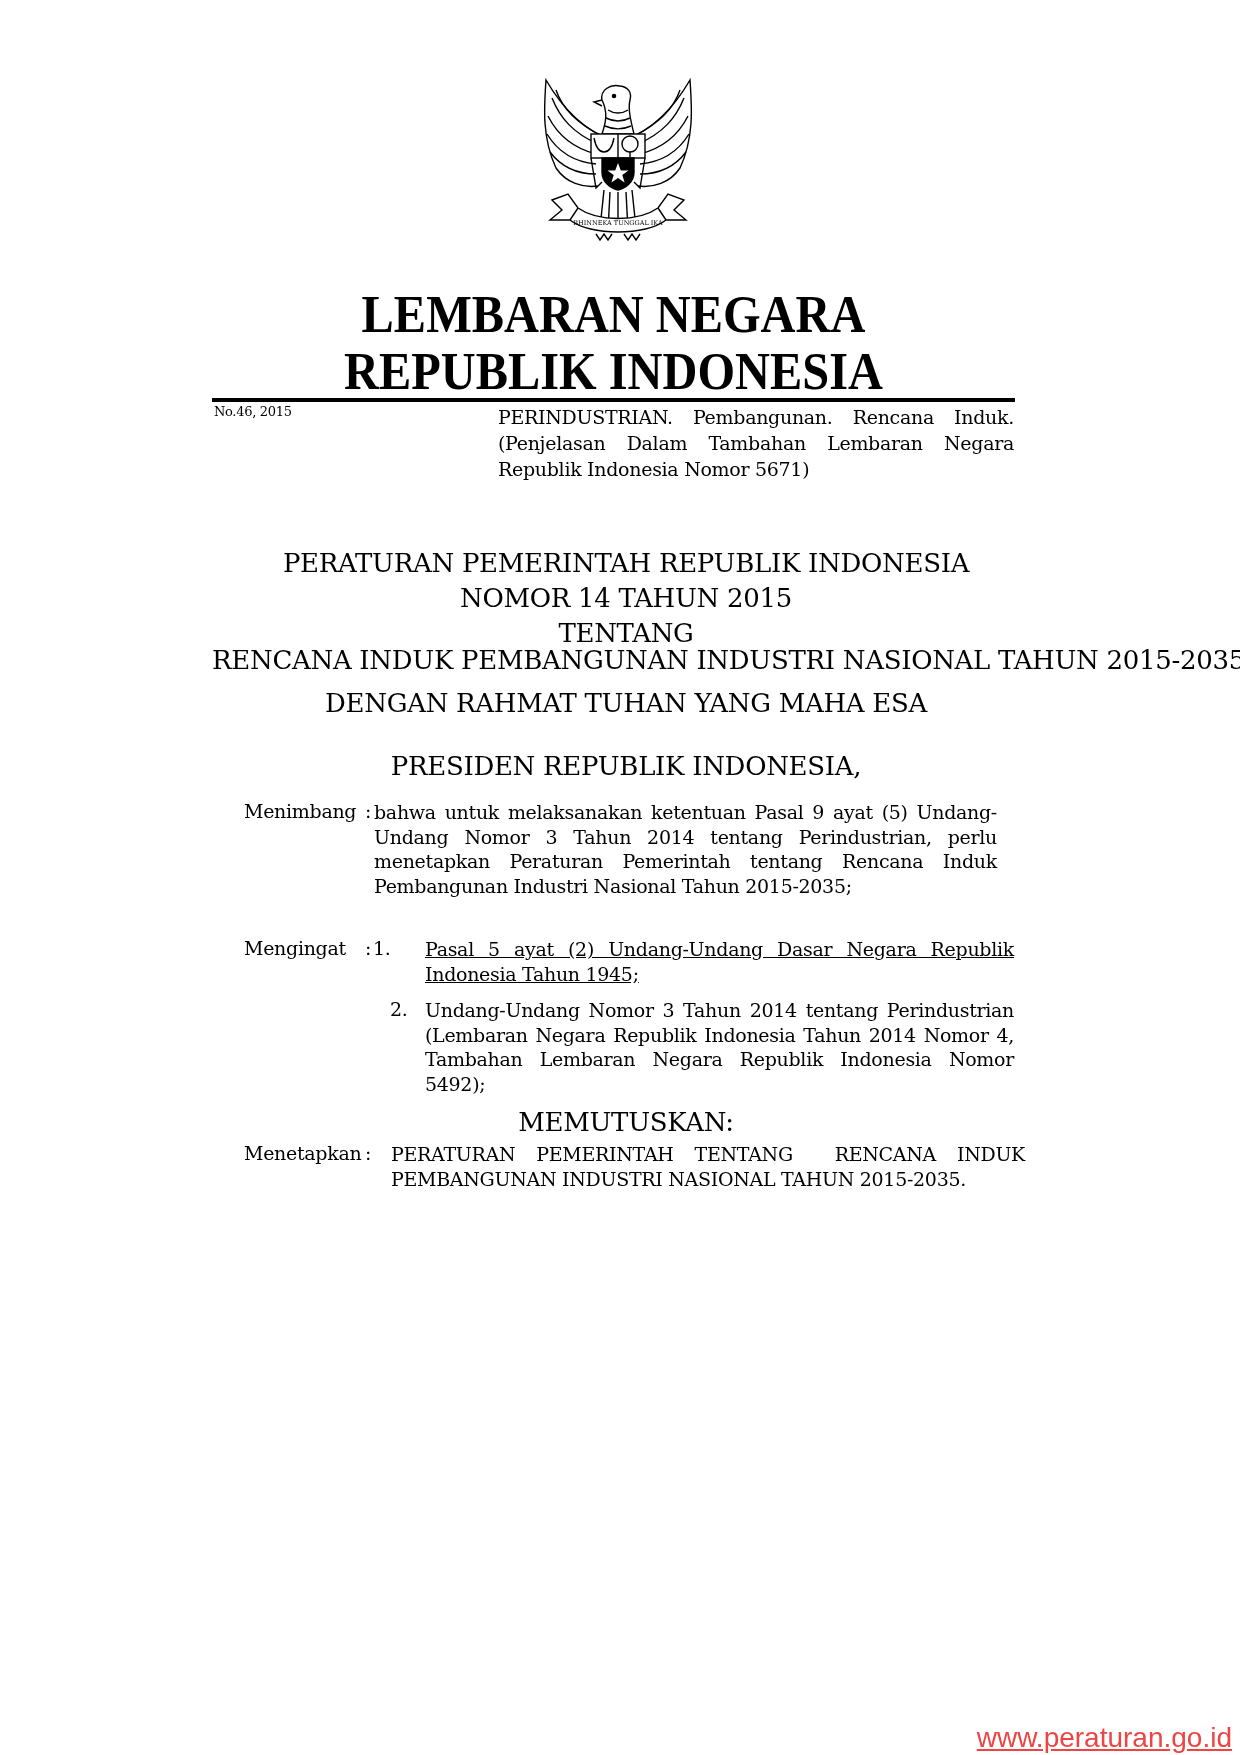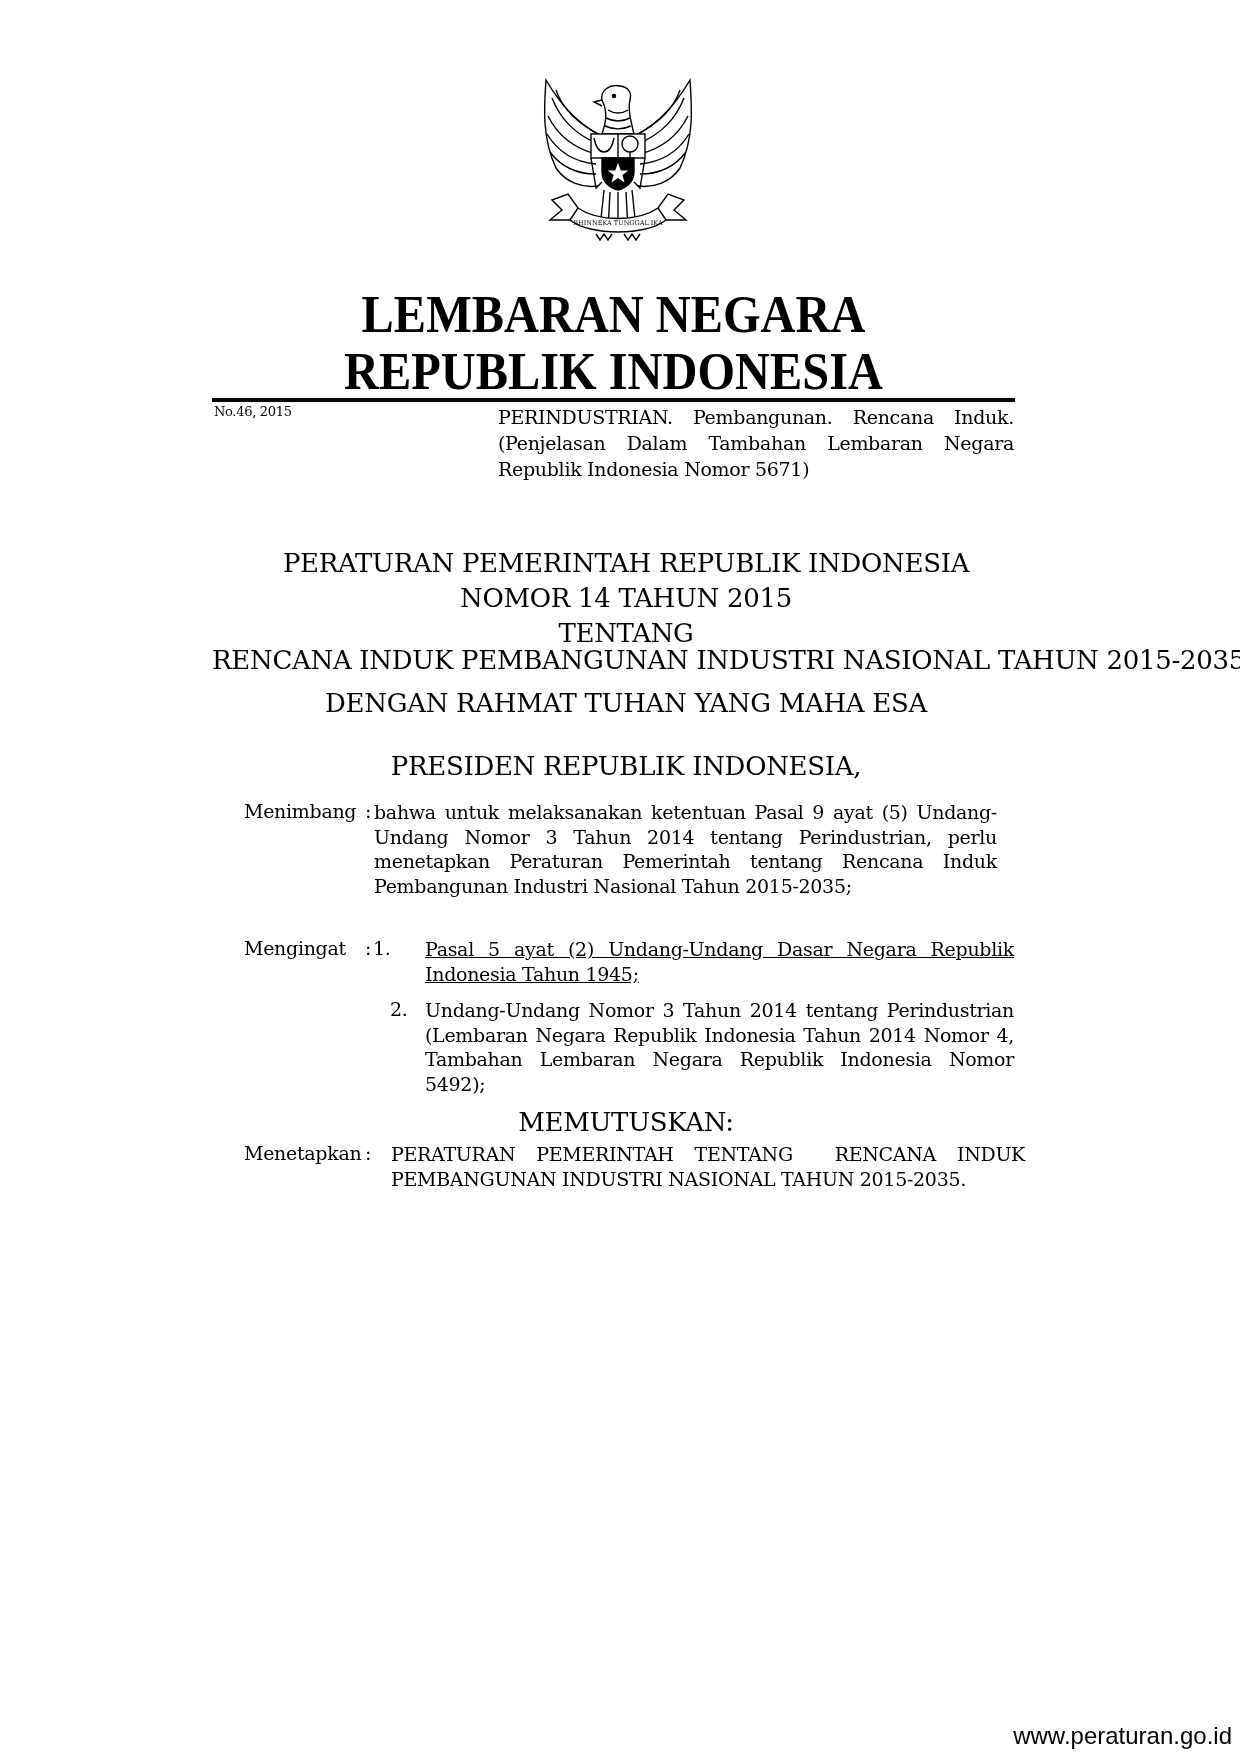--- a/index.html
+++ b/index.html
@@ -97,22 +97,23 @@
       position: absolute;
       left: 390px;
       font-size: 19px;
       letter-spacing: -0.3px;
     }
     .footer-url {
       position: absolute;
       right: 8px;
       top: 1722px;
       font-family: "Liberation Sans", "DejaVu Sans", sans-serif;
-      font-size: 24px;
-      color: #000000;
+      font-size: 28px;
+      color: #ef4444;
+      text-decoration: underline;
     }
   </style>
 </head>
 <body>
 
 <div class="emblem">
   <svg width="160" height="170" viewBox="0 0 160 170" xmlns="http://www.w3.org/2000/svg" fill="none" stroke="#000" stroke-width="1.4">
 
     <path d="M72 62 C55 55, 30 40, 8 2 C6 30, 4 60, 18 90 C28 105, 45 110, 60 108"></path>
     <path d="M14 20 C22 40, 35 55, 60 66"></path>

